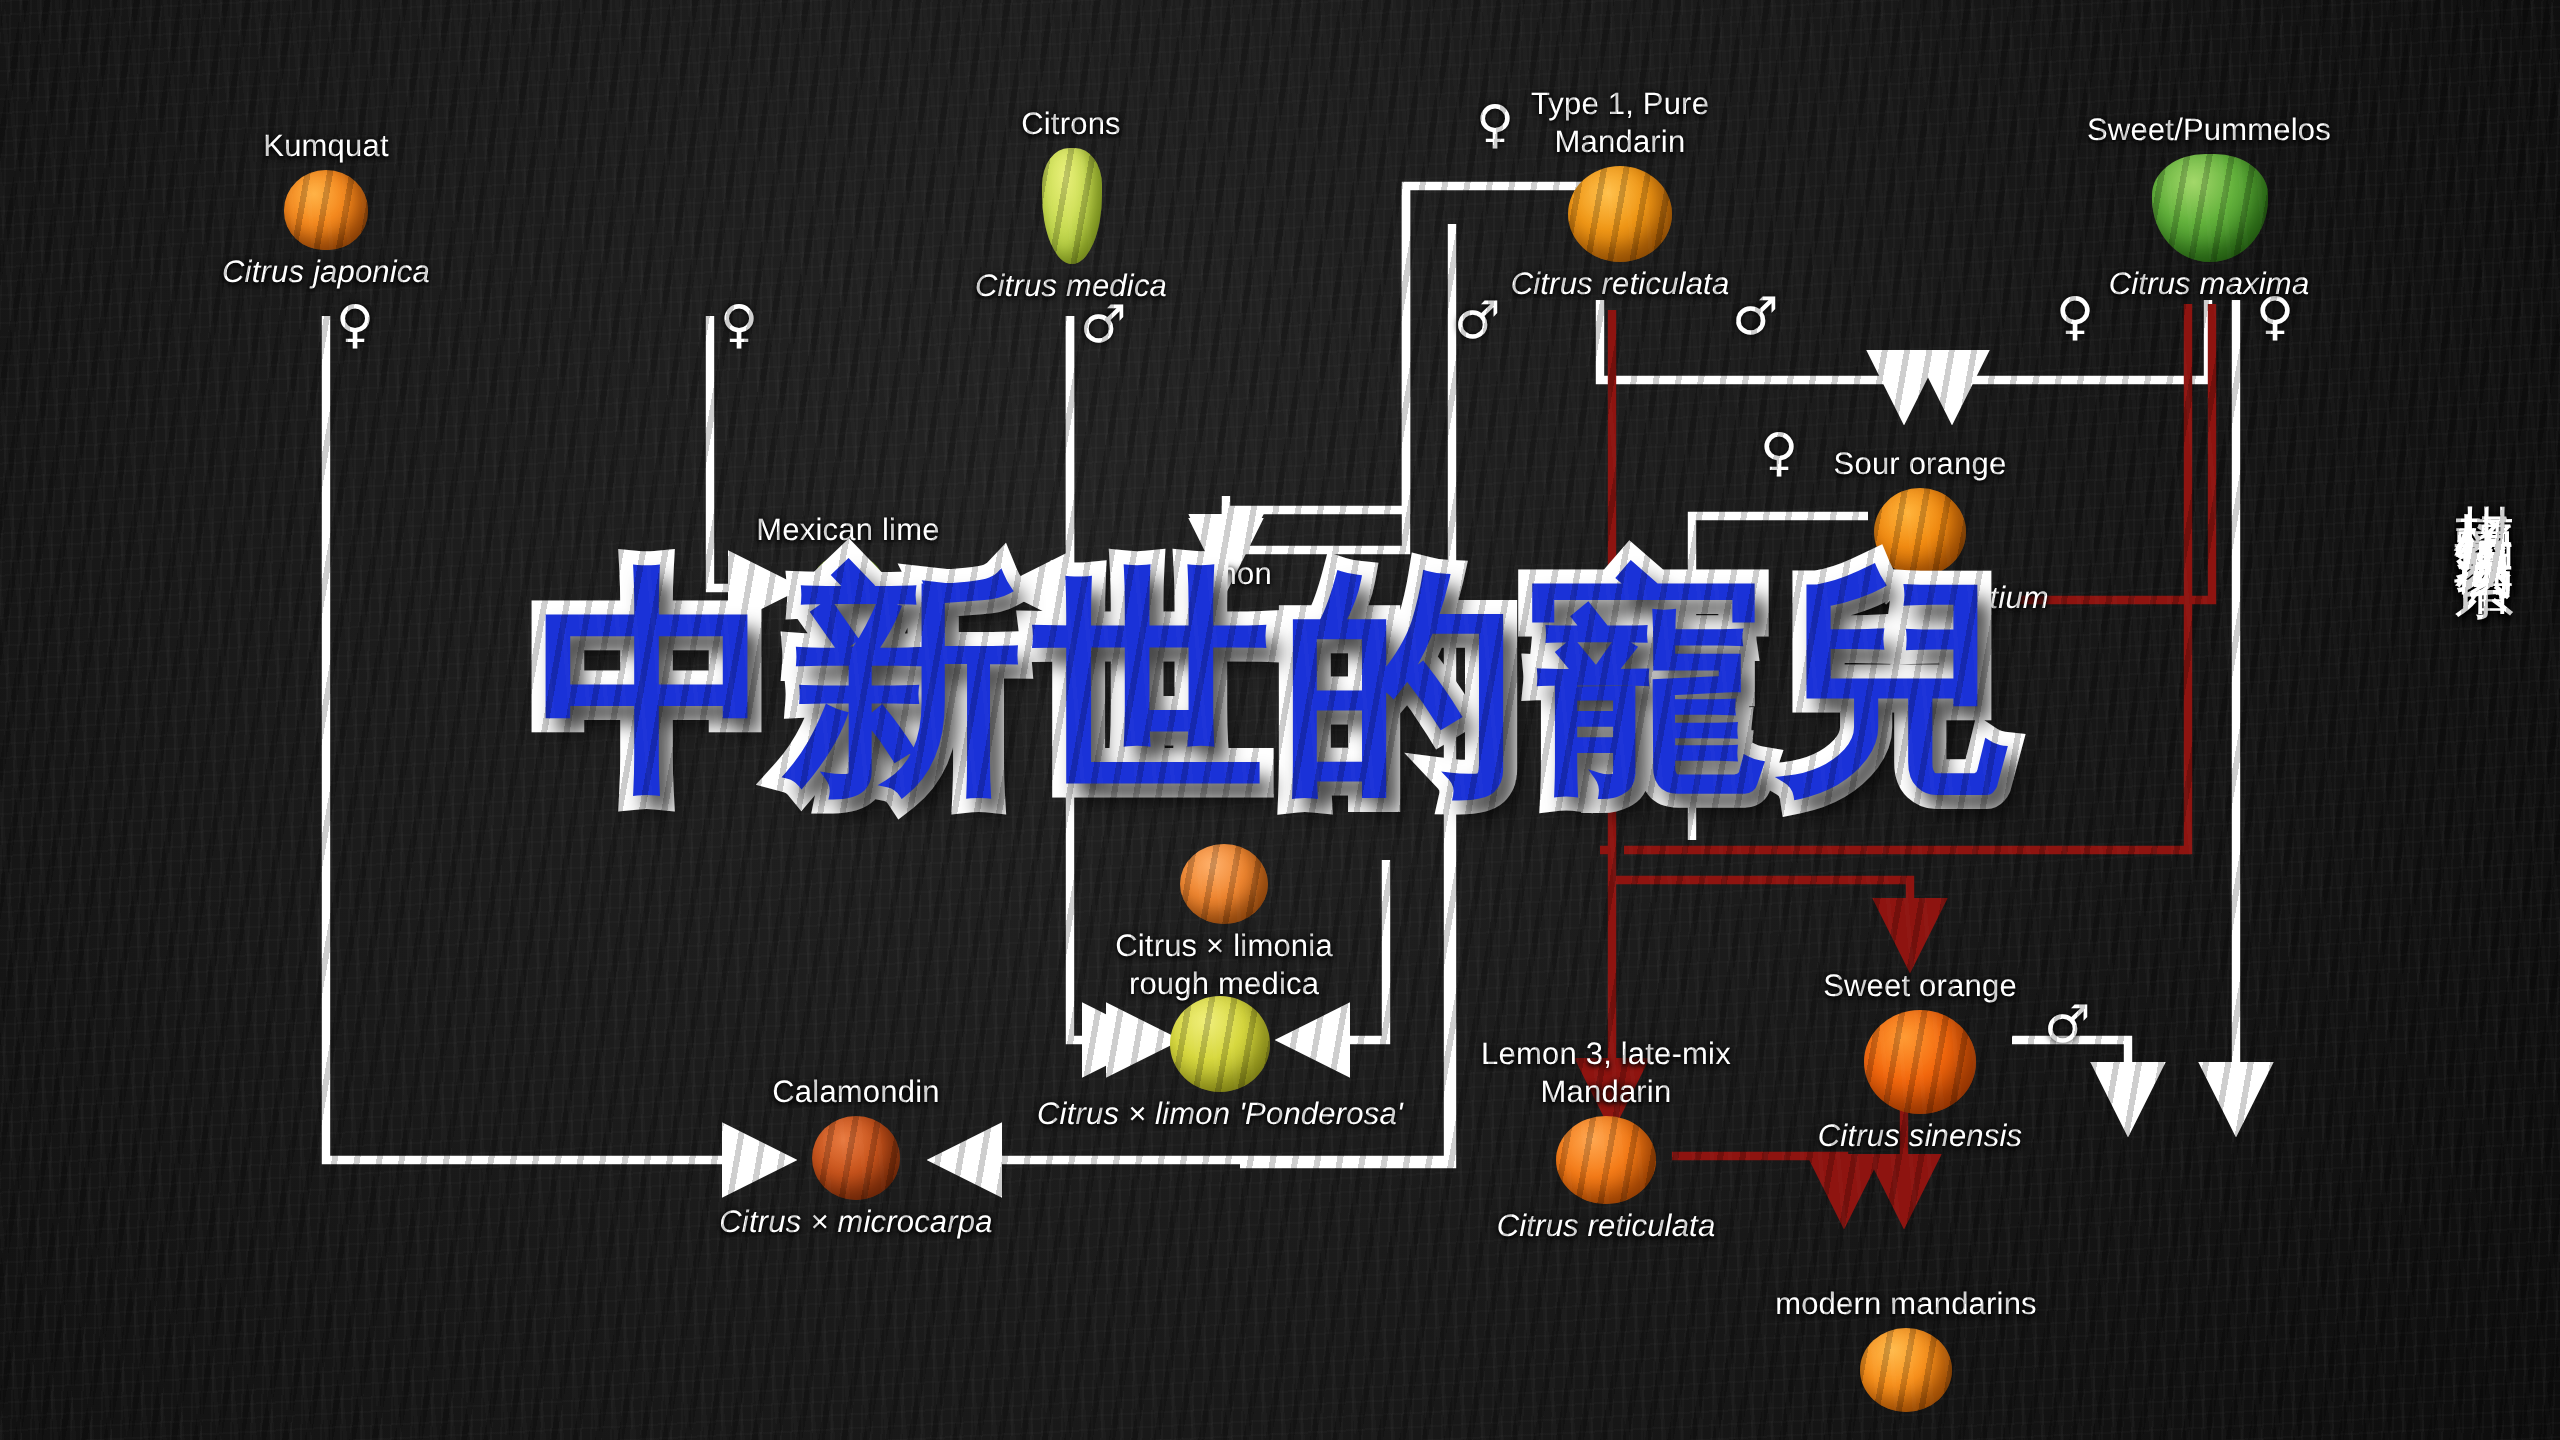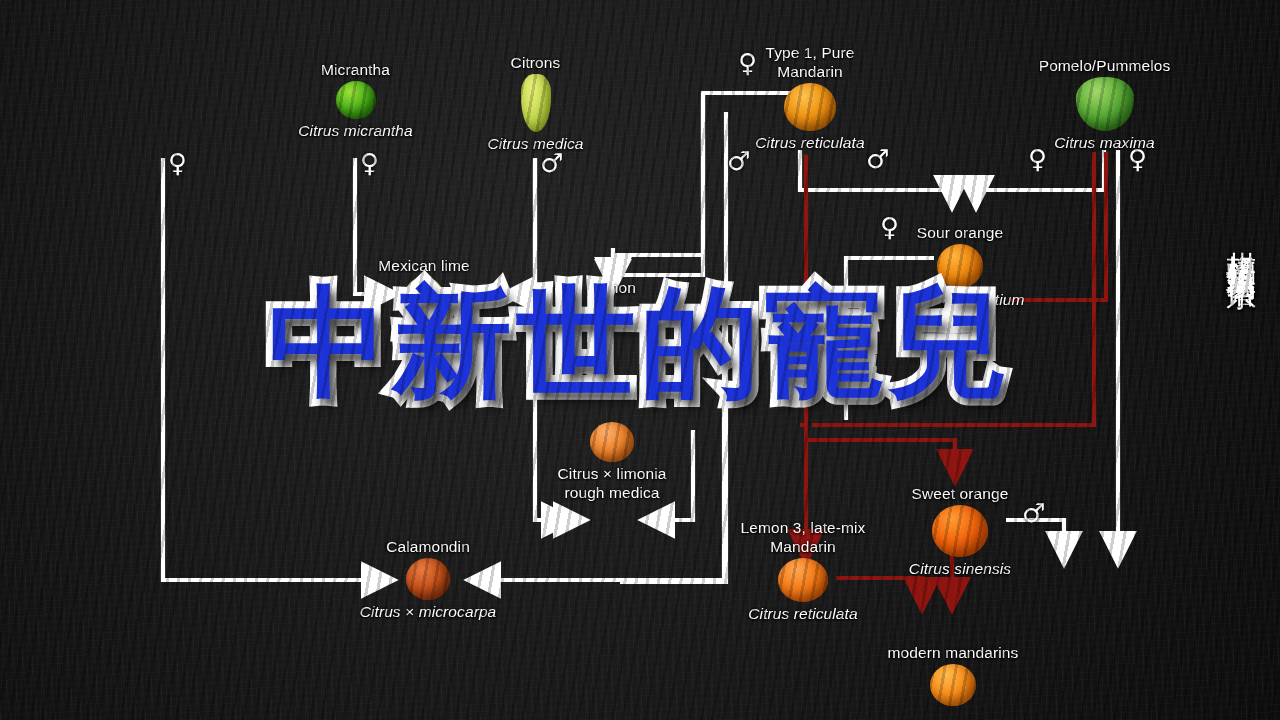--- a/index.html
+++ b/index.html
@@ -233,42 +233,42 @@
   <span class="gender" style="left:360px; top:150px;">♀</span>
   <span class="gender" style="left:540px; top:150px;">♂</span>
   <span class="gender" style="left:738px; top:50px;">♀</span>
   <span class="gender" style="left:727px; top:148px;">♂</span>
   <span class="gender" style="left:866px; top:146px;">♂</span>
   <span class="gender" style="left:1028px; top:146px;">♀</span>
   <span class="gender" style="left:1128px; top:146px;">♀</span>
   <span class="gender" style="left:880px; top:214px;">♀</span>
   <span class="gender" style="left:1022px; top:500px;">♂</span>
 
-
-  <div class="node" style="left:283px; top:60px; width:145px;">
-    <div class="common">Micrantha</div>
-    <div class="f-micrantha fruit"></div>
-    <div class="sci">Citrus micrantha</div>
-  </div>
+  <div class="node" style="left:93px; top:64px; width:140px;">
+    <div class="common">Kumquat</div>
+    <div class="f-kumquat fruit"></div>
+    <div class="sci">Citrus japonica</div>
+  </div>
+
 
   <div class="node" style="left:468px; top:53px; width:135px;">
     <div class="common">Citrons</div>
     <div class="f-citron fruit"></div>
     <div class="sci">Citrus medica</div>
   </div>
 
   <div class="node" style="left:735px; top:43px; width:150px;">
     <div class="common">Type 1, Pure</div>
     <div class="common">Mandarin</div>
     <div class="f-mandarin1 fruit"></div>
     <div class="sci">Citrus reticulata</div>
   </div>
 
   <div class="node" style="left:1017px; top:56px; width:175px;">
-    <div class="common">Pomelo/Pummelos</div>
+    <div class="common">Sweet/Pummelos</div>
     <div class="f-pomelo fruit"></div>
     <div class="sci">Citrus maxima</div>
   </div>
 
   <div class="node" style="left:885px; top:211px; width:150px;margin-top:12px;">
     <div class="common">Sour orange</div>
     <div class="f-sourorange fruit"></div>
     <div class="sci">Citrus × aurantium</div>
   </div>
 
@@ -280,20 +280,24 @@
   <div class="node" style="left:566px; top:278px; width:92px;">
     <div class="common">Lemon</div>
   </div>
 
   <div class="node" style="left:532px; top:420px; width:160px;">
     <div class="f-roughlemon fruit"></div>
     <div class="common">Citrus × limonia</div>
     <div class="common">rough medica</div>
   </div>
 
+  <div class="node" style="left:490px; top:496px; width:240px;">
+    <div class="f-ponderosa fruit"></div>
+    <div class="sci">Citrus × limon 'Ponderosa'</div>
+  </div>
 
   <div class="node" style="left:352px; top:537px; width:152px;">
     <div class="common">Calamondin</div>
     <div class="f-calamondin fruit"></div>
     <div class="sci">Citrus × microcarpa</div>
   </div>
 
   <div class="node" style="left:729px; top:518px; width:148px;">
     <div class="common">Lemon 3, late-mix</div>
     <div class="common">Mandarin</div>

